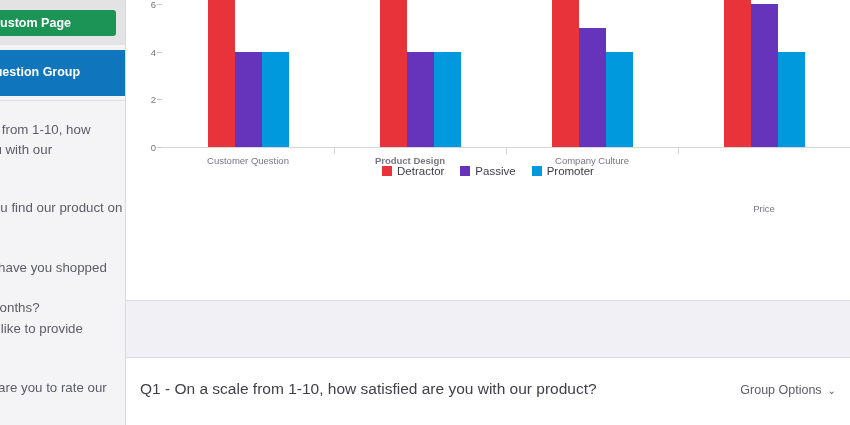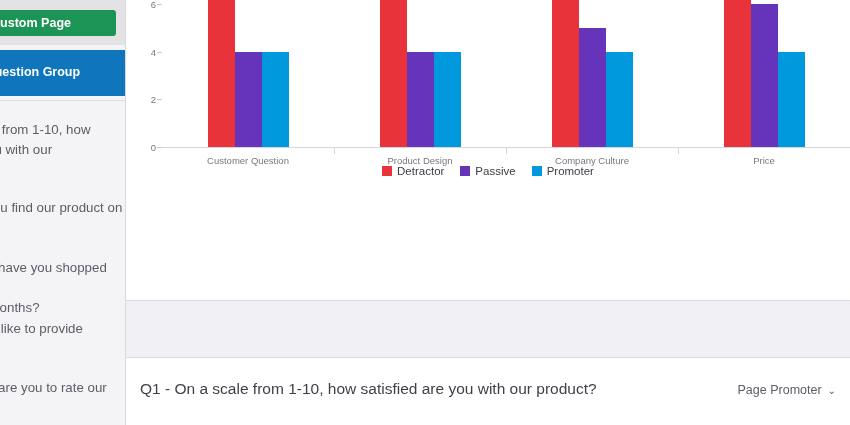--- a/index.html
+++ b/index.html
@@ -235,35 +235,35 @@
         <div id="x-axis"></div>
       <div class="y-label" style="top: 167px;">0</div>
           <div class="y-tick" style="top: 167px;"></div>
           <div class="y-label" style="top: 119.286px;">2</div>
           <div class="y-tick" style="top: 119.286px;"></div>
           <div class="y-label" style="top: 71.5714px;">4</div>
           <div class="y-tick" style="top: 71.5714px;"></div>
           <div class="y-label" style="top: 23.8571px;">6</div>
           <div class="y-tick" style="top: 23.8571px;"></div>
           <div class="cat-label" style="left: 122px;">Customer Question</div>
-          <div class="cat-label" style="left: 294px;">Product Design</div>
+          <div class="cat-label" style="left: 284px; font-weight: bold;">Product Design</div>
           <div class="group-tick" style="left: 208px;"></div>
           <div class="cat-label" style="left: 466px;">Company Culture</div>
           <div class="group-tick" style="left: 380px;"></div>
-          <div class="cat-label" style="left: 638px;">Price</div>
+          <div class="cat-label" style="left: 638px; margin-top: 48px;">Price</div>
           <div class="group-tick" style="left: 552px;"></div>
         </div>
 
       <div id="legend"><span class="legend-item"><span class="legend-swatch" style="background: rgb(232, 51, 58);"></span><span>Detractor</span></span><span class="legend-item"><span class="legend-swatch" style="background: rgb(102, 51, 187);"></span><span>Passive</span></span><span class="legend-item"><span class="legend-swatch" style="background: rgb(0, 153, 221);"></span><span>Promoter</span></span></div>
 
     </div>
 
     <div id="gray-band"></div>
 
     <div id="question-bar">
       <div id="question-title">Q1 - On a scale from 1-10, how satisfied are you with our product?</div>
       <div id="page-options">
-        <span>Page Promoter</span><span id="chevron-down">⌄</span>
+        <span>Group Options</span><span id="chevron-down">⌄</span>
       </div>
     </div>
 
   </div>
 </div>
 
 </body></html>

